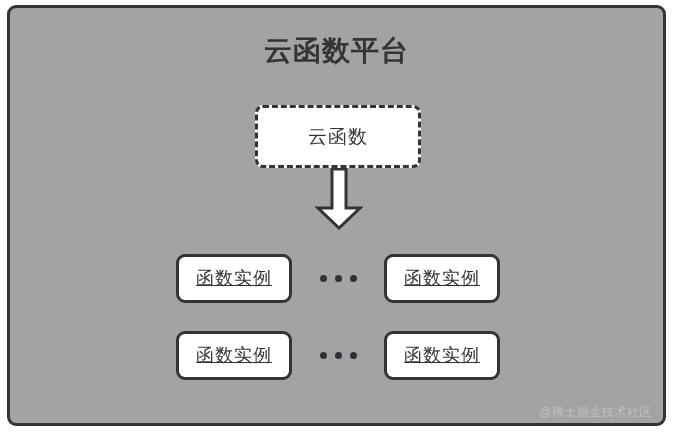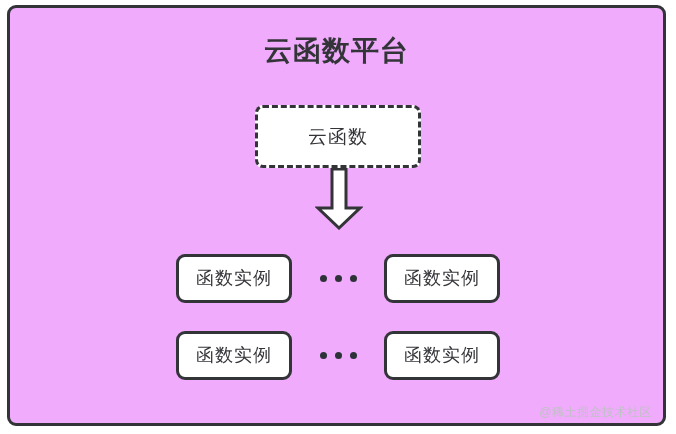--- a/index.html
+++ b/index.html
@@ -25,21 +25,21 @@
   
   .platform-frame {
     position: absolute;
     left: 7px;
     top: 5px;
     width: 659px;
     height: 421px;
     box-sizing: border-box;
     border: 3px solid #333438;
     border-radius: 9px;
-    background: #f0abfc;
+    background: #a3a3a3;
   }
 
   
   .platform-title {
     position: absolute;
     left: 0;
     top: 26px;
     width: 100%;
     text-align: center;
     font-size: 28px;
@@ -98,20 +98,21 @@
     box-sizing: border-box;
     border: 3px solid #333438;
     border-radius: 9px;
     background: #ffffff;
     display: flex;
     align-items: center;
     justify-content: center;
     font-size: 18px;
     color: #333438;
     letter-spacing: 1px;
+    text-decoration: underline;
   }
 
   .ellipsis-dots {
     width: 92px;
     display: flex;
     align-items: center;
     justify-content: center;
     gap: 8px;
   }
   .ellipsis-dots .dot {

